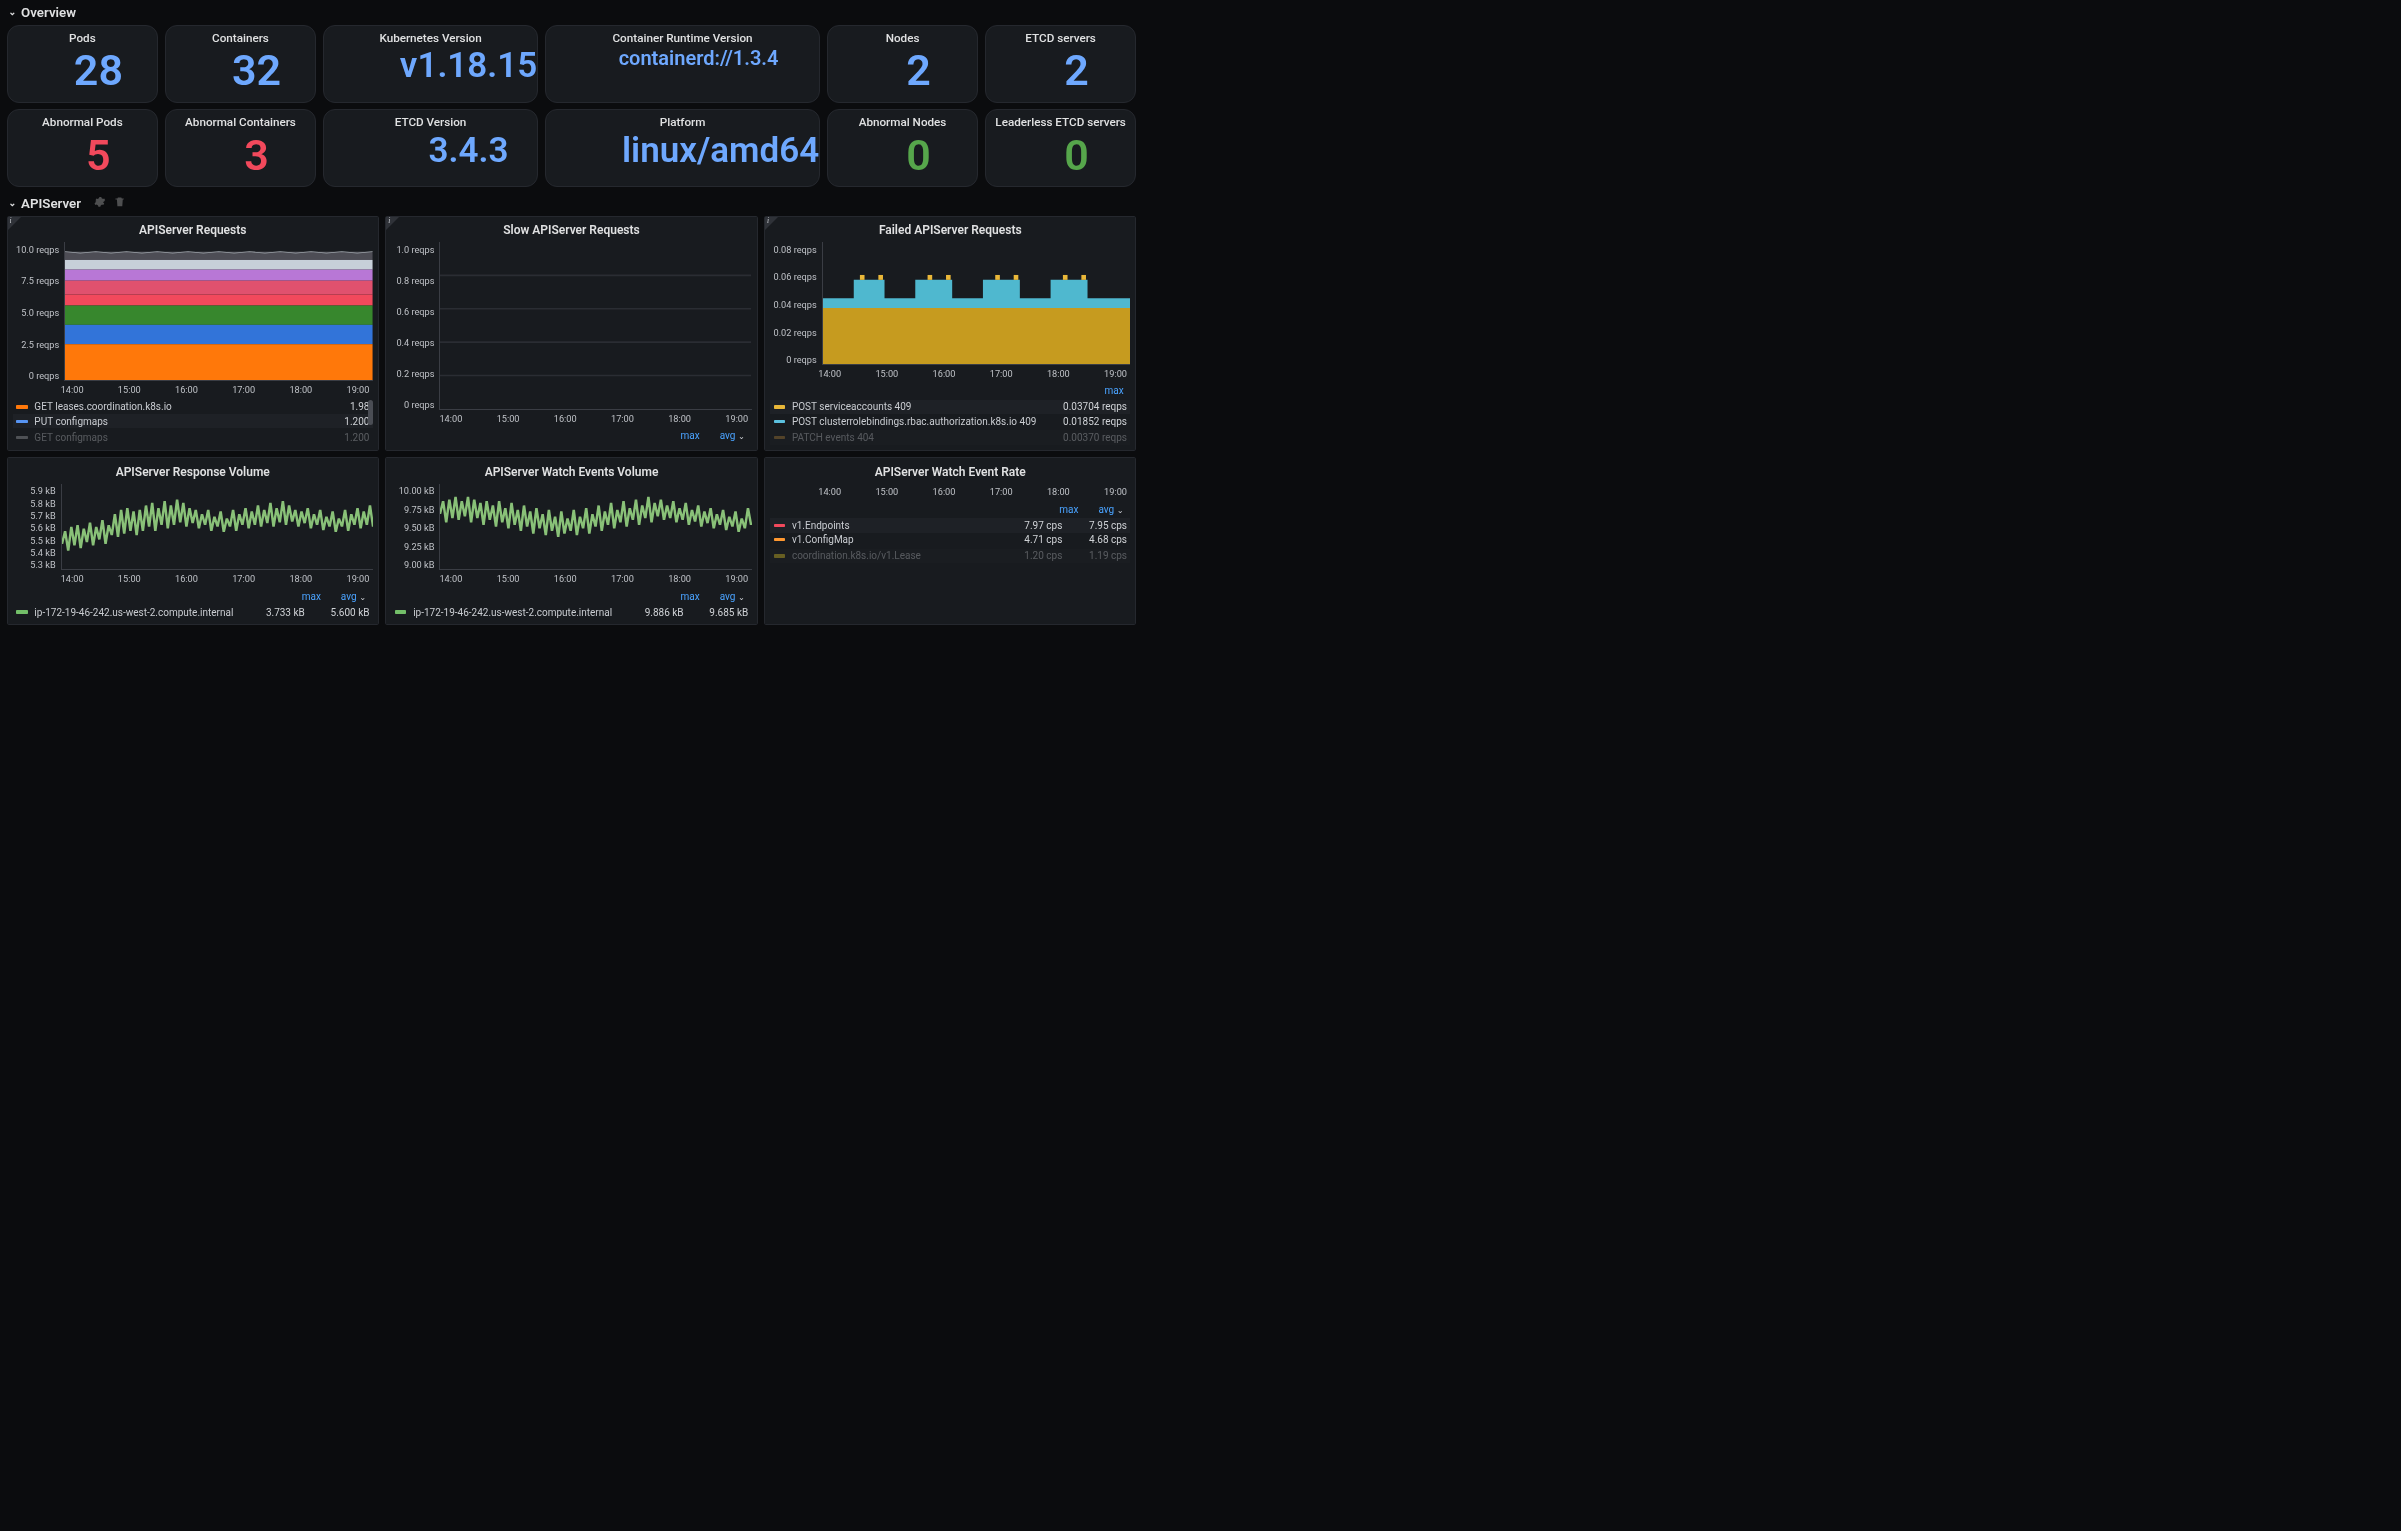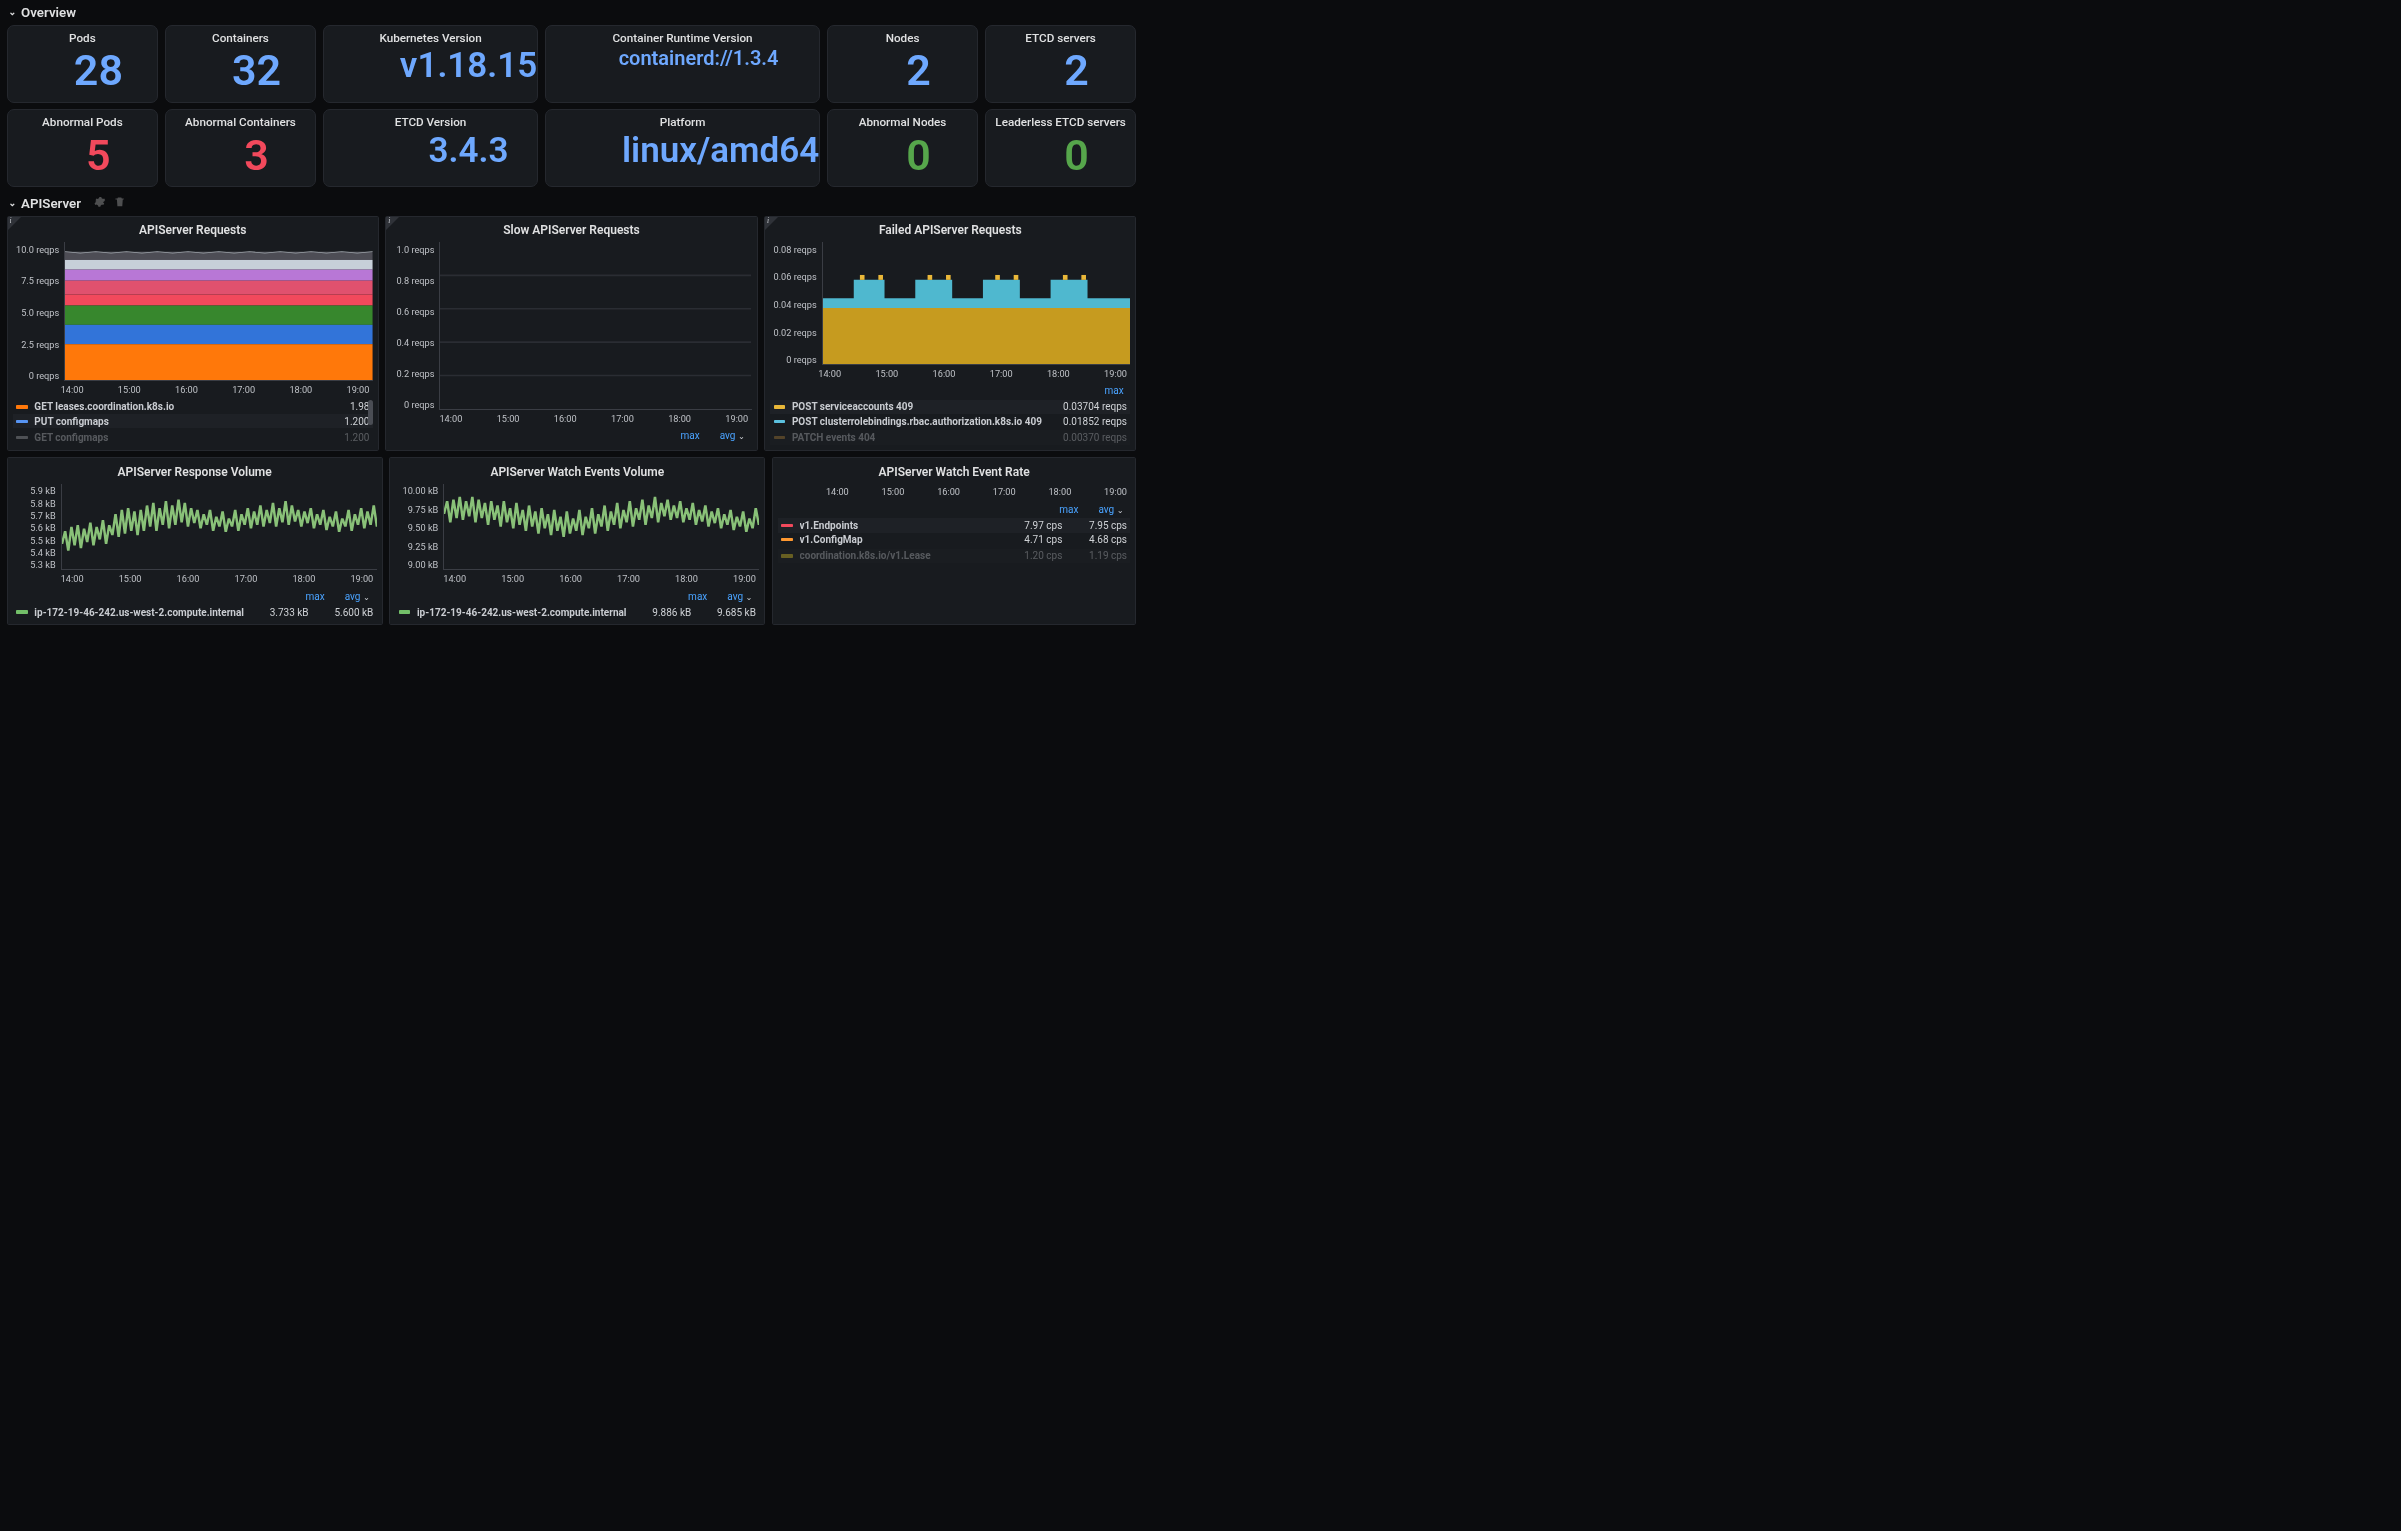--- a/index.html
+++ b/index.html
@@ -50,21 +50,21 @@
   
   .stat-grid {
     display: grid;
     grid-template-columns: repeat(6, 1fr);
     gap: 6.7px;
     margin-bottom: 6.7px;
   }
   .stat-panel {
     background: var(--panel-bg);
     border: 0.8px solid var(--panel-border);
-    border-radius: 7px;
+    border-radius: 12px;
     padding: 5px 0 8.3px 0;
     text-align: center;
   }
   .stat-title {
     color: var(--title);
     font-size: 11.7px;
     font-weight: 500;
     margin-bottom: 3.3px;
   }
   .stat-value {
@@ -173,21 +173,21 @@
     display: flex;
     align-items: center;
     gap: 6.7px;
     padding: 1.7px 3.3px;
   }
   .legend-row:nth-child(odd).striped { background: #1e2126; }
   .swatch {
     width: 11.7px; height: 3.3px; border-radius: 0.8px;
     flex: 0 0 11.7px;
   }
-  .legend-label { flex: 1 1 auto; white-space: nowrap; overflow:hidden; text-overflow:ellipsis;font-weight:bold; }
+  .legend-label { flex: 1 1 auto; white-space: nowrap; overflow:hidden; text-overflow:ellipsis; }
   .legend-val  { flex: 0 0 auto; min-width: 58px; text-align: right; color:#cfd2d6; }
   .legend-scroll {
     max-height: 55px;
     overflow-y: hidden;
     position: relative;
   }
   .scrollbar-fake {
     position:absolute; right:0; top:0; width:5px; height:25px;
     background:#4a4d54; border-radius:2.5px;
   }

